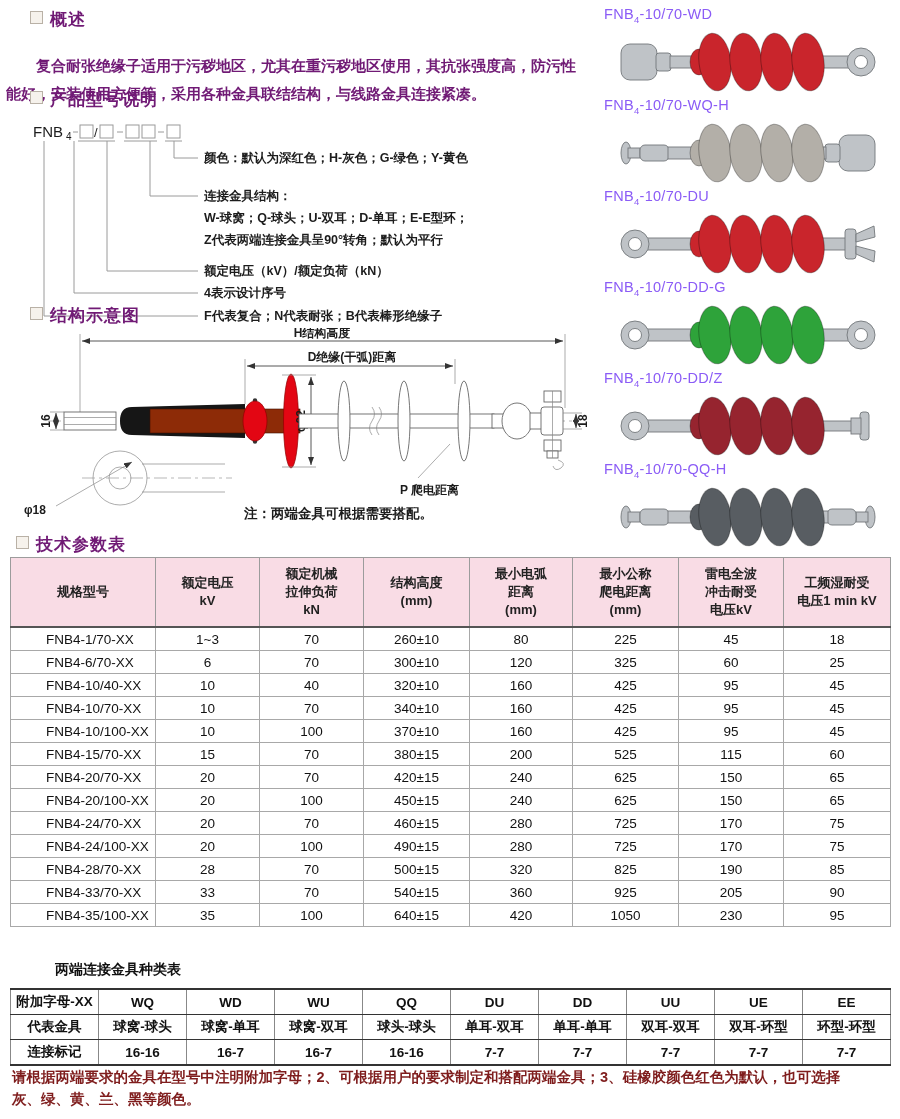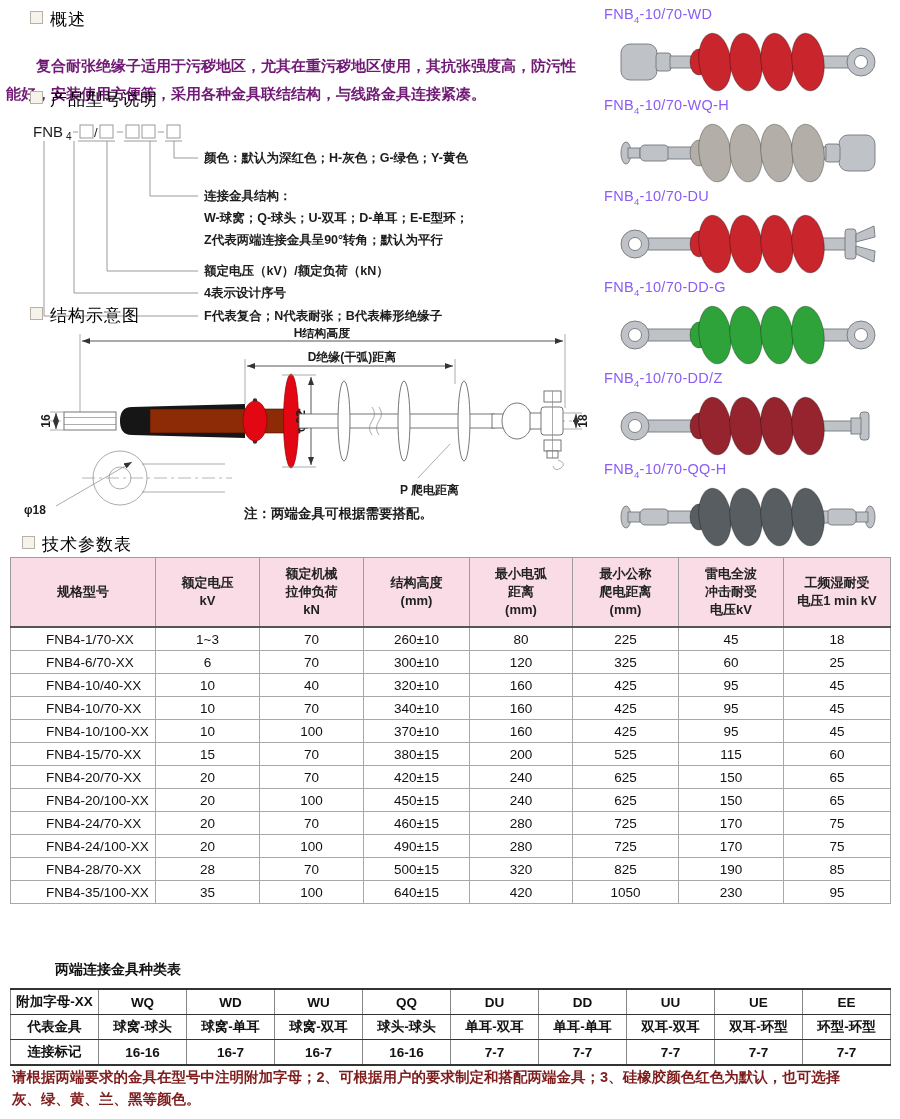--- a/index.html
+++ b/index.html
@@ -1,18 +1,18 @@
 <!DOCTYPE html>
 <html><head>
 <meta charset="utf-8">
 <style>
   html,body{margin:0;padding:0;background:#e9e9e9;}
   .page{position:relative;width:900px;height:1119px;background:#ffffff;margin:0 auto;
         font-family:"Liberation Sans","DejaVu Sans",sans-serif;color:#1a1a1a;overflow:hidden;}
-  .sec-title{position:absolute;font-size:17px;font-weight:normal;letter-spacing:1px;color:#000000;}
+  .sec-title{position:absolute;font-size:17px;font-weight:bold;letter-spacing:1px;color:#701a75;}
   .sec-title .sq{display:inline-block;width:11px;height:11px;border:1.5px solid #b9b1a6;background:#f6f2ec;
         margin-right:7px;vertical-align:1px;}
   .para{position:absolute;left:6px;top:36px;width:574px;font-size:15px;font-weight:bold;
         line-height:1.85;text-indent:2em;color:#701a75;margin-top:16px;}
   svg text{fill:#1c1c1c;}
   .dim{stroke:#444;stroke-width:0.9;fill:none;}
   .thin{stroke:#888;stroke-width:0.7;fill:none;}
   .ol{stroke:#666;stroke-width:0.9;fill:#fff;}
   .cl{stroke:#999;stroke-width:0.7;stroke-dasharray:13 4 3 4;fill:none;}
   .lead{stroke:#9a9a9a;stroke-width:1;fill:none;}
@@ -302,21 +302,21 @@
           <ellipse cx="84" cy="35" rx="9" ry="13" fill="#585d62" stroke="rgba(0,0,0,0.30)"></ellipse>
           <ellipse cx="199" cy="35" rx="7" ry="10" fill="#585d62" stroke="rgba(0,0,0,0.30)"></ellipse>
           <ellipse cx="100" cy="35" rx="16" ry="29" fill="#585d62" stroke="rgba(0,0,0,0.30)" stroke-width="1" transform="rotate(-7 100 35)"></ellipse>
           <ellipse cx="131" cy="35" rx="16" ry="29" fill="#585d62" stroke="rgba(0,0,0,0.30)" stroke-width="1" transform="rotate(-7 131 35)"></ellipse>
           <ellipse cx="162" cy="35" rx="16" ry="29" fill="#585d62" stroke="rgba(0,0,0,0.30)" stroke-width="1" transform="rotate(-7 162 35)"></ellipse>
           <ellipse cx="193" cy="35" rx="16" ry="29" fill="#585d62" stroke="rgba(0,0,0,0.30)" stroke-width="1" transform="rotate(-7 193 35)"></ellipse>
         </svg>
       </div>
     </div>
 
-  <div class="sec-title" style="left:22px;top:533px;">
+  <div class="sec-title" style="left:16px;top:533px;">
     <span class="sq"></span><span>技术参数表</span>
   </div>
 
   <table class="params">
     <colgroup>
       <col style="width:145px">
         <col style="width:104px">
         <col style="width:104px">
         <col style="width:106px">
       <col style="width:103px">
@@ -452,20 +452,30 @@
           <td class="model-col">FNB4-28/70-XX</td>
           <td>28</td>
           <td>70</td>
           <td>500±15</td>
           <td>320</td>
           <td>825</td>
           <td>190</td>
           <td>85</td>
         </tr>
         <tr>
+          <td class="model-col">FNB4-33/70-XX</td>
+          <td>33</td>
+          <td>70</td>
+          <td>540±15</td>
+          <td>360</td>
+          <td>925</td>
+          <td>205</td>
+          <td>90</td>
+        </tr>
+        <tr>
           <td class="model-col">FNB4-35/100-XX</td>
           <td>35</td>
           <td>100</td>
           <td>640±15</td>
           <td>420</td>
           <td>1050</td>
           <td>230</td>
           <td>95</td>
         </tr>
       </tbody>

